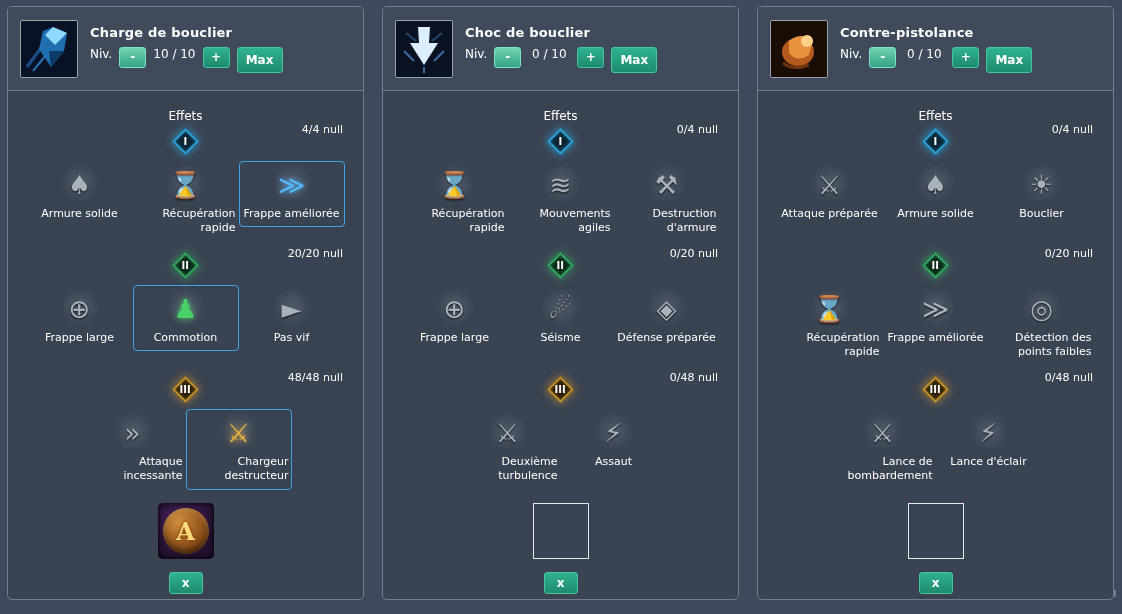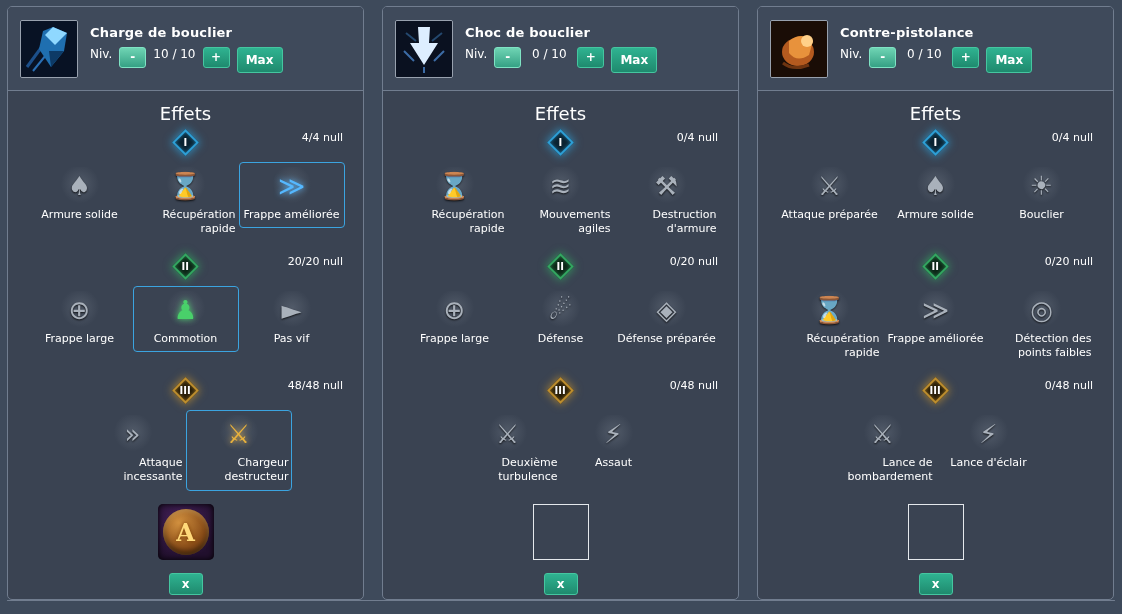--- a/index.html
+++ b/index.html
@@ -1,37 +1,37 @@
 <!DOCTYPE html>
 <html><head>
 <meta charset="utf-8">
 <style>
   *{margin:0;padding:0;box-sizing:border-box}
   html,body{width:1122px;height:614px}
   body{background:#3e4a5b;font-family:"DejaVu Sans","Liberation Sans",sans-serif;color:#fff;overflow:hidden}
-  .app{width:100%;height:100%;padding:6px 7px 17px;display:flex;flex-direction:column}
+  .app{width:100%;height:100%;padding:6px 7px 17px;display:flex;flex-direction:row}
   .panels{display:flex;gap:18px}
   .panel{width:357px;height:594px;background:#3a4352;border:1px solid #717d8f;border-radius:5px;display:flex;flex-direction:column;overflow:hidden}
   .panel-header{flex:0 0 84px;border-bottom:1px solid #717d8f;background:#3f4a5b;display:flex;align-items:center;gap:12px;padding:0 12px}
   .skill-art{width:58px;height:58px;border:1px solid #98a1ae;border-radius:2px;overflow:hidden;flex:none}
   .skill-art svg{display:block}
   .header-info{display:flex;flex-direction:column;gap:7px}
   .panel-title{font-size:13px;font-weight:bold;letter-spacing:.2px}
   .level-row{display:flex;align-items:flex-start;gap:7px}
   .level-label{font-size:12px}
   .btn{border-radius:3px;color:#fff;font-weight:bold;font-size:12px;cursor:pointer;display:inline-flex;align-items:center;justify-content:center;font-family:inherit}
   .btn-minus{width:27px;height:21px;background:linear-gradient(#6fd4b4,#35a184);border:1px solid #7fe3c4}
   .btn-plus{width:27px;height:21px;background:linear-gradient(#2fb391,#1f8a6e);border:1px solid #45c6a0}
   .btn-max{width:46px;height:26px;background:linear-gradient(#2fb391,#1f8a6e);border:1px solid #45c6a0}
   .level-value{font-size:12px;min-width:42px;text-align:center}
   .panel-body{flex:1;display:flex;flex-direction:column;align-items:center;padding:4px 8px 8px}
-  .effects-label{font-size:18px;margin-top:8px}
+  .effects-label{font-size:12px;margin-top:14px}
   .tier{width:100%;display:flex;flex-direction:column;align-items:center}
   .tier-head{width:100%;height:36px;position:relative;display:flex;align-items:center;justify-content:center}
-  .tier-counter{position:absolute;right:12px;top:7px;font-size:11px}
+  .tier-counter{position:absolute;right:12px;top:0;font-size:11px}
   .diamond{width:19px;height:19px;transform:rotate(45deg);display:grid;place-items:center;border:2px solid}
   .d1{border-color:#2e9fd6;background:#0b2331;box-shadow:0 0 9px 1px rgba(46,159,214,.75),inset 0 0 4px rgba(46,159,214,.6)}
   .d2{border-color:#34a662;background:#0d2617;box-shadow:0 0 9px 1px rgba(52,166,98,.75),inset 0 0 4px rgba(52,166,98,.6)}
   .d3{border-color:#bd8e2f;background:#271d08;box-shadow:0 0 9px 1px rgba(189,142,47,.75),inset 0 0 4px rgba(189,142,47,.6)}
   .numeral{transform:rotate(-45deg);font-size:10px;font-weight:bold;line-height:1}
   .skill-row{display:flex;justify-content:center;align-items:flex-start;margin-top:2px;min-height:86px}
   .skill{width:106px;display:flex;flex-direction:column;align-items:center;gap:3px;padding:4px 2px 5px;border:1px solid transparent;border-radius:4px;cursor:pointer}
   .skill.selected{border-color:#3ba4e0}
   .skill-icon{width:38px;height:38px;display:grid;place-items:center;background:radial-gradient(circle at 50% 45%,rgba(205,215,225,.16),rgba(0,0,0,0) 68%)}
   .glyph{font-size:26px;color:#a9b1bb;text-shadow:0 1px 2px rgba(0,0,0,.8);line-height:1}
@@ -222,21 +222,21 @@
               <div class="skill">
                 <div class="skill-icon">
                   <span class="glyph">⊕</span>
                 </div>
                 <div class="skill-name">Frappe large</div>
               </div>
               <div class="skill">
                 <div class="skill-icon">
                   <span class="glyph">☄</span>
                 </div>
-                <div class="skill-name">Défense</div>
+                <div class="skill-name">Séisme</div>
               </div>
               <div class="skill">
                 <div class="skill-icon">
                   <span class="glyph">◈</span>
                 </div>
                 <div class="skill-name">Défense préparée</div>
               </div>
             </div>
           </div>
           <div class="tier">

